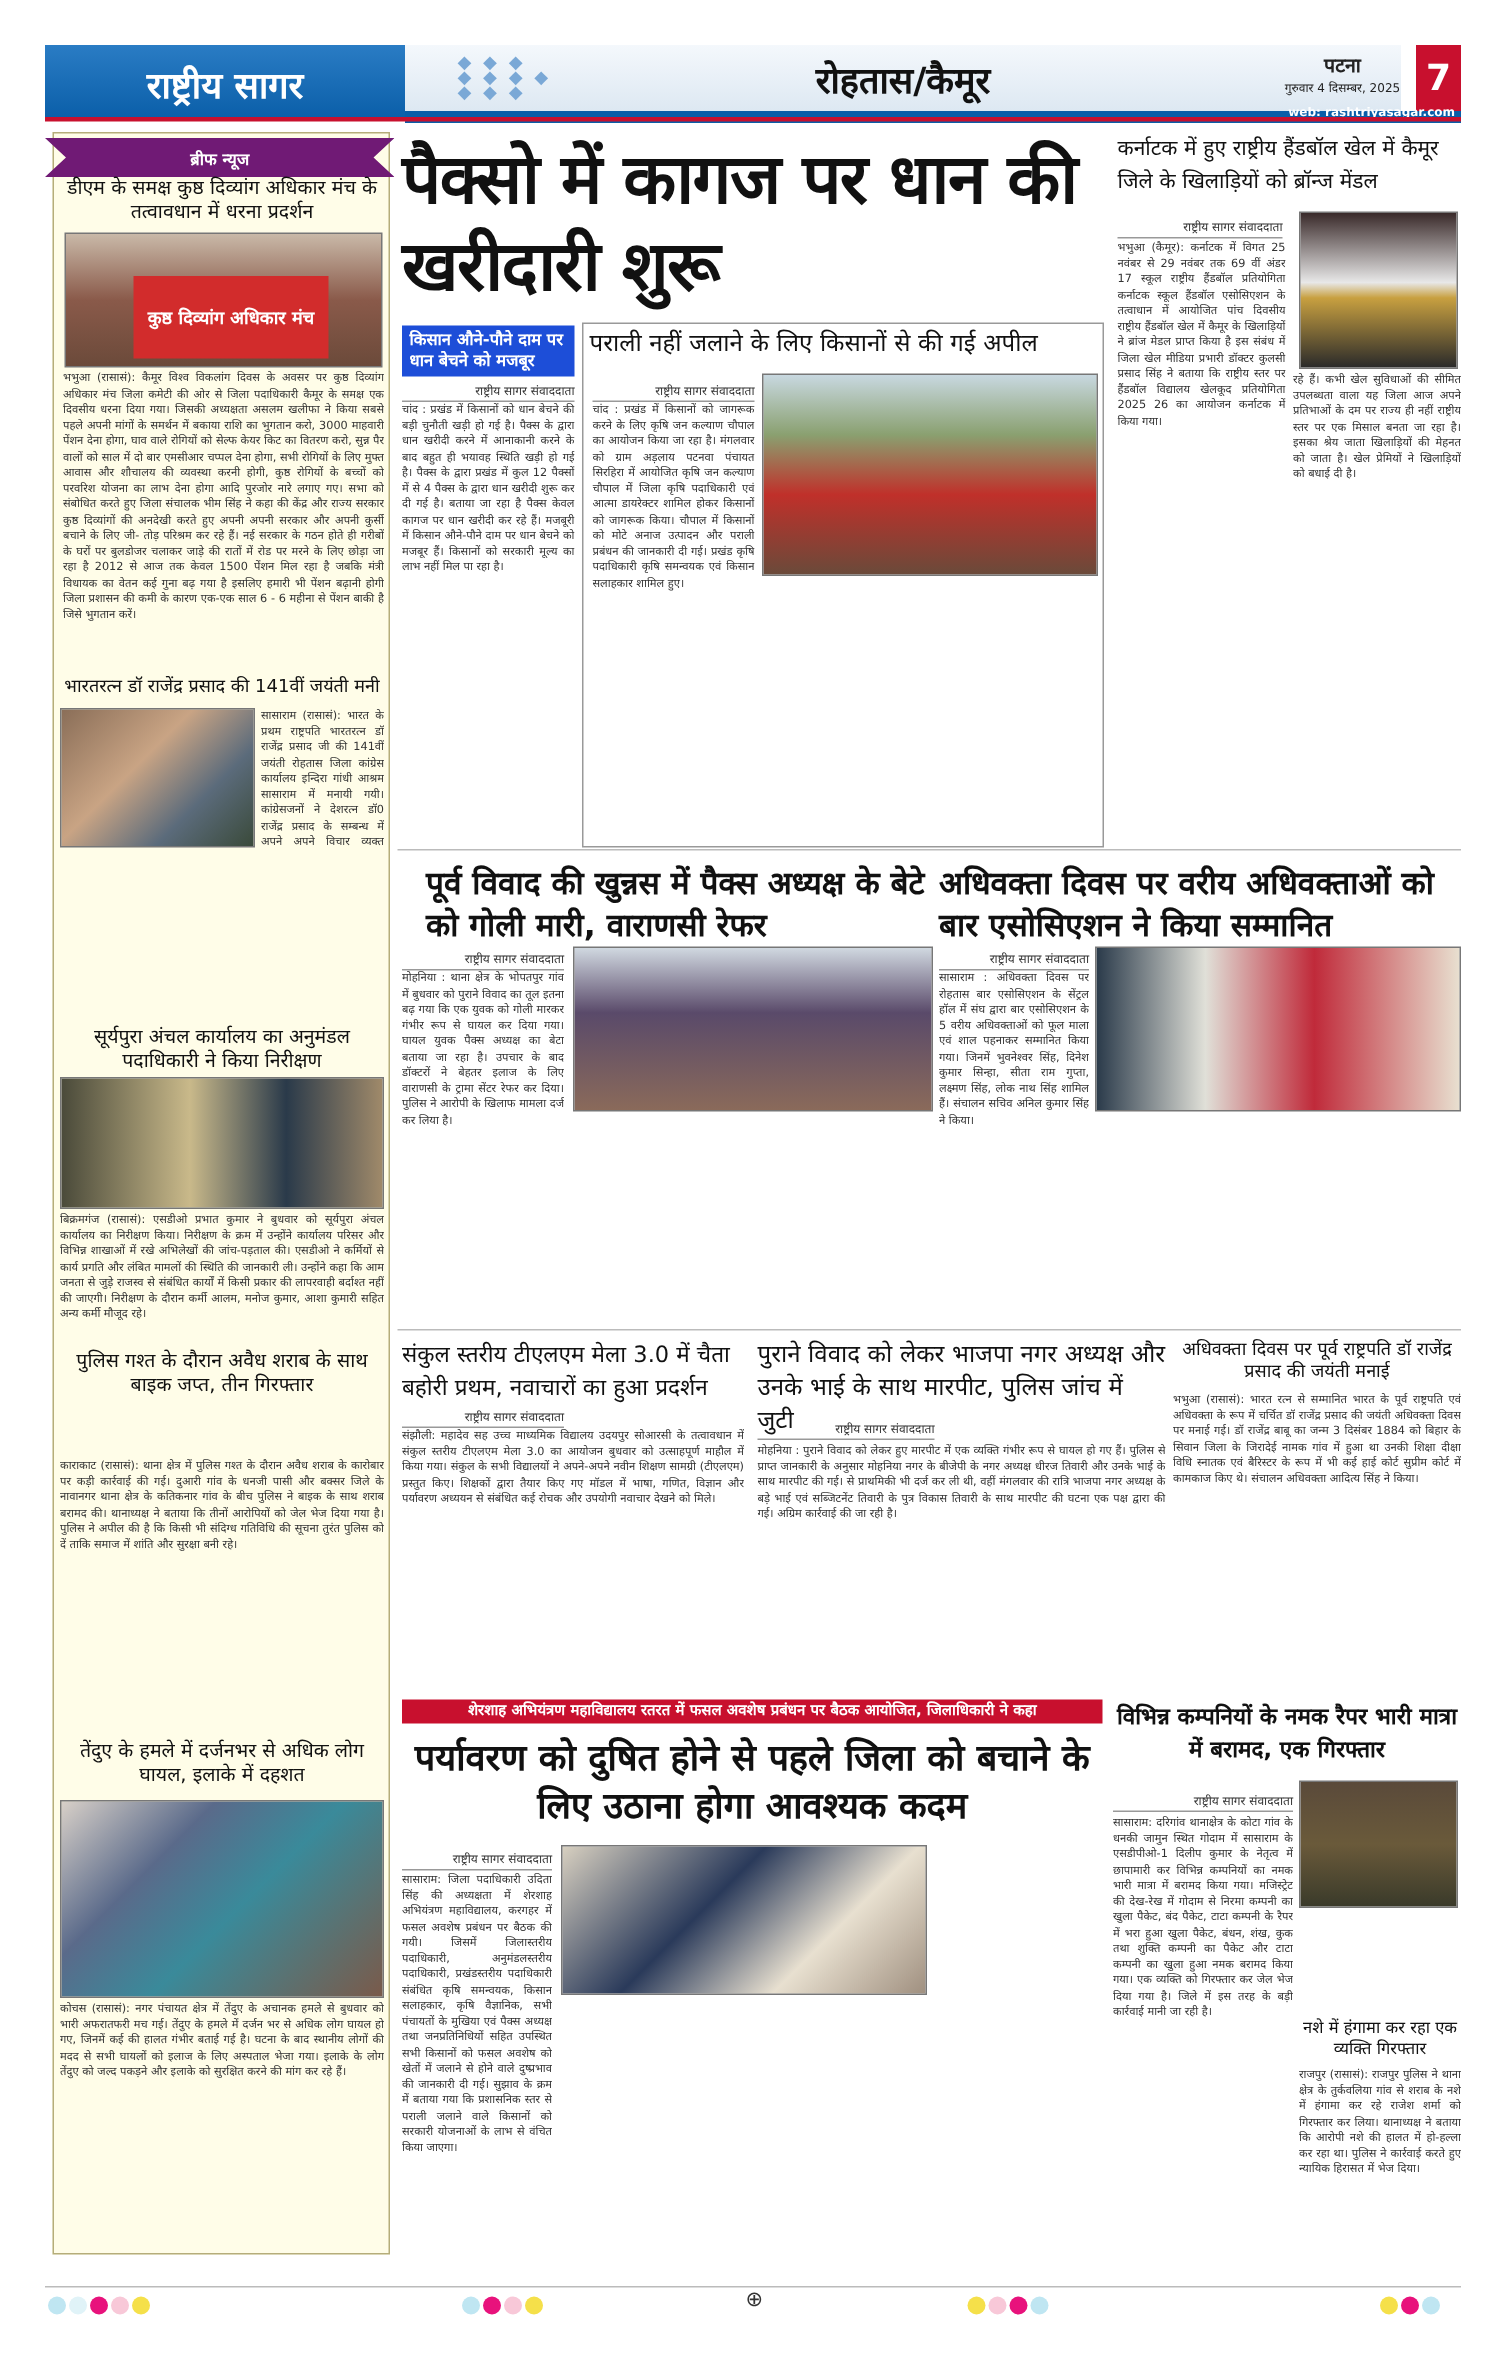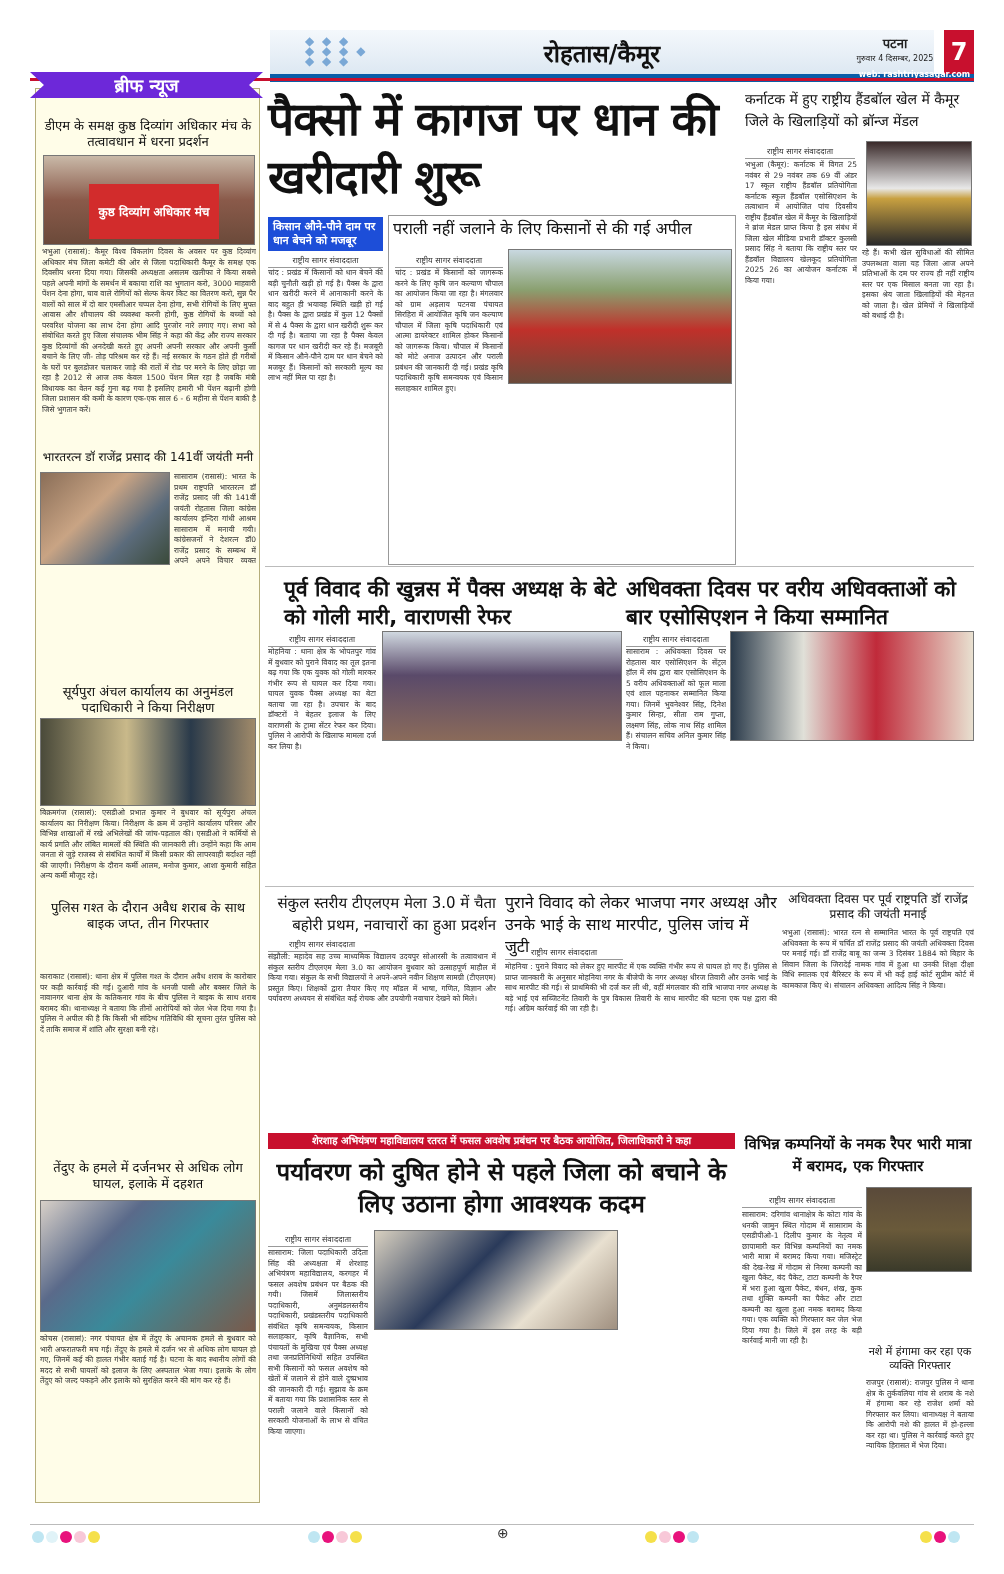--- a/index.html
+++ b/index.html
@@ -9,38 +9,39 @@
 .mh-left{left:0;top:0;width:240px;height:50px;background:linear-gradient(180deg,#2a7cc4,#0a5ea8);color:#fff;font-size:24px;font-weight:bold;display:flex;align-items:center;justify-content:center;clip-path:polygon(0 0,100% 0,112% 100%,0 100%)}
 .mh-mid{left:240px;top:0;width:664px;height:44px;background:linear-gradient(180deg,#f4f8fc,#dde8f2);display:flex;align-items:center;justify-content:center;font-size:24px;font-weight:bold;color:#111}
 .mh-dots{left:275px;top:6px;width:70px;height:32px;color:#7aa8d6;font-size:12px;letter-spacing:2px;line-height:10px}
 .mh-city{left:820px;top:4px;width:90px;text-align:center;font-size:13px;font-weight:bold}
 .mh-date{left:810px;top:22px;width:110px;text-align:center;font-size:8px;color:#222}
 .mh-page{left:914px;top:0;width:30px;height:44px;background:#c8102e;color:#fff;font-size:24px;font-weight:bold;display:flex;align-items:center;justify-content:center}
 .mh-strip{left:240px;top:44px;width:704px;height:8px;background:#0a5ea8}
 .mh-web{left:810px;top:40px;width:130px;font-size:8px;color:#0a5ea8;font-weight:bold;text-align:right}
 .mh-bottom{left:0;top:48px;width:944px;height:3px;background:#c8102e}
 .leftcol{left:35px;top:88px;width:225px;height:1415px;background:#fffde8;border:1px solid #b5ad7a}
-.brief{left:30px;top:72px;width:233px;height:26px;background:#6d28d9;color:#fff;font-size:18px;font-weight:bold;display:flex;align-items:center;justify-content:center;clip-path:polygon(0 0,100% 0,94% 50%,100% 100%,0 100%,6% 50%)}
+.brief{left:30px;top:92px;width:233px;height:26px;background:#701a75;color:#fff;font-size:11px;font-weight:bold;display:flex;align-items:center;justify-content:center;clip-path:polygon(0 0,100% 0,94% 50%,100% 100%,0 100%,6% 50%)}
 .lh{font-weight:normal;text-align:center;color:#111;line-height:1.25}
 .lbody{font-size:7.5px;line-height:10.5px;color:#333;text-align:justify;overflow:hidden}
 .photo{background:linear-gradient(135deg,#8a6e58,#c9a484 40%,#5b6b7b 70%,#3a4a3a);border:1px solid #777}
 .banner{background:#c8102e;color:#fff;font-size:11px;font-weight:bold;text-align:center}
 .mainhead{font-size:46px;font-weight:bold;color:#111;line-height:58px;letter-spacing:-1px}
 .redlabel{background:#1d4ed8;color:#fff;font-size:11px;font-weight:bold;padding:3px 5px;line-height:14px}
-.byline{font-size:8px;color:#333;text-align:center;border-bottom:1px solid #999;padding-bottom:2px}
+.byline{font-size:8px;color:#333;text-align:right;border-bottom:1px solid #999;padding-bottom:2px}
 .h2{font-size:22px;font-weight:bold;color:#111;line-height:28px}
 .h3{font-size:17px;color:#111;line-height:22px}
 .rule{background:#bbb;height:1px}
 .regmark{font-size:14px;color:#333}
 .dots span{display:inline-block;width:12px;height:12px;border-radius:50%;margin-right:2px}
 </style>
 </head>
 <body>
 
 <div class="abs masthead">
+  <div class="abs mh-left">राष्ट्रीय सागर</div>
   <div class="abs mh-mid">
       <span>रोहतास/कैमूर</span>
     </div>
   <div class="abs mh-dots">◆ ◆ ◆<br>◆ ◆ ◆ ◆<br>◆ ◆ ◆</div>
   <div class="abs mh-city">पटना</div>
   <div class="abs mh-date">गुरुवार 4 दिसम्बर, 2025</div>
   <div class="abs mh-page">7</div>
   <div class="abs mh-strip"></div>
   <div class="abs mh-web" style="color:#fff">web: rashtriyasagar.com</div>
   <div class="abs mh-bottom"></div>
@@ -98,21 +99,21 @@
 <div class="abs lbody" style="left:382px;top:745px;width:240px;height:137px"></div>
 
 <div class="abs h2" style="left:626px;top:575px;width:348px;font-size:21px">अधिवक्ता दिवस पर वरीय अधिवक्ताओं को बार एसोसिएशन ने किया सम्मानित</div>
 <div class="abs byline" style="left:626px;top:633px;width:100px">राष्ट्रीय सागर संवाददाता</div>
 <div class="abs lbody" style="left:626px;top:647px;width:100px;height:235px">सासाराम : अधिवक्ता दिवस पर रोहतास बार एसोसिएशन के सेंट्रल हॉल में संघ द्वारा बार एसोसिएशन के 5 वरीय अधिवक्ताओं को फूल माला एवं शाल पहनाकर सम्मानित किया गया। जिनमें भुवनेश्वर सिंह, दिनेश कुमार सिन्हा, सीता राम गुप्ता, लक्ष्मण सिंह, लोक नाथ सिंह शामिल हैं। संचालन सचिव अनिल कुमार सिंह ने किया।</div>
 <div class="abs photo" style="left:730px;top:631px;width:244px;height:110px;background:linear-gradient(90deg,#2a3a4a,#e0e0d8 30%,#c02a3a 60%,#e8e0d0)"></div>
 <div class="abs lbody" style="left:730px;top:745px;width:244px;height:137px"></div>
 
 <div class="abs rule" style="left:265px;top:886px;width:709px"></div>
 
-<div class="abs h3" style="left:268px;top:892px;width:228px;font-size:15px;text-align:right">संकुल स्तरीय टीएलएम मेला 3.0 में चैता बहोरी प्रथम, नवाचारों का हुआ प्रदर्शन</div>
+<div class="abs h3" style="left:268px;top:892px;width:228px;font-size:15px;text-align:left">संकुल स्तरीय टीएलएम मेला 3.0 में चैता बहोरी प्रथम, नवाचारों का हुआ प्रदर्शन</div>
 <div class="abs byline" style="left:268px;top:938px;width:108px">राष्ट्रीय सागर संवाददाता</div>
 <div class="abs lbody" style="left:268px;top:952px;width:228px;height:165px">संझौली: महादेव सह उच्च माध्यमिक विद्यालय उदयपुर सोआरसी के तत्वावधान में संकुल स्तरीय टीएलएम मेला 3.0 का आयोजन बुधवार को उत्साहपूर्ण माहौल में किया गया। संकुल के सभी विद्यालयों ने अपने-अपने नवीन शिक्षण सामग्री (टीएलएम) प्रस्तुत किए। शिक्षकों द्वारा तैयार किए गए मॉडल में भाषा, गणित, विज्ञान और पर्यावरण अध्ययन से संबंधित कई रोचक और उपयोगी नवाचार देखने को मिले।</div>
 
 <div class="abs h3" style="left:505px;top:892px;width:272px;font-size:16px">पुराने विवाद को लेकर भाजपा नगर अध्यक्ष और उनके भाई के साथ मारपीट, पुलिस जांच में जुटी</div>
 <div class="abs byline" style="left:505px;top:946px;width:118px">राष्ट्रीय सागर संवाददाता</div>
 <div class="abs lbody" style="left:505px;top:962px;width:272px;height:155px">मोहनिया : पुराने विवाद को लेकर हुए मारपीट में एक व्यक्ति गंभीर रूप से घायल हो गए हैं। पुलिस से प्राप्त जानकारी के अनुसार मोहनिया नगर के बीजेपी के नगर अध्यक्ष धीरज तिवारी और उनके भाई के साथ मारपीट की गई। से प्राथमिकी भी दर्ज कर ली थी, वहीं मंगलवार की रात्रि भाजपा नगर अध्यक्ष के बड़े भाई एवं सब्जिटनेंट तिवारी के पुत्र विकास तिवारी के साथ मारपीट की घटना एक पक्ष द्वारा की गई। अग्रिम कार्रवाई की जा रही है।</div>
 
 <div class="abs lh" style="left:782px;top:892px;width:192px;font-size:12px">अधिवक्ता दिवस पर पूर्व राष्ट्रपति डॉ राजेंद्र प्रसाद की जयंती मनाई</div>
 <div class="abs lbody" style="left:782px;top:928px;width:192px;height:190px">भभुआ (रासासं): भारत रत्न से सम्मानित भारत के पूर्व राष्ट्रपति एवं अधिवक्ता के रूप में चर्चित डॉ राजेंद्र प्रसाद की जयंती अधिवक्ता दिवस पर मनाई गई। डॉ राजेंद्र बाबू का जन्म 3 दिसंबर 1884 को बिहार के सिवान जिला के जिरादेई नामक गांव में हुआ था उनकी शिक्षा दीक्षा विधि स्नातक एवं बैरिस्टर के रूप में भी कई हाई कोर्ट सुप्रीम कोर्ट में कामकाज किए थे। संचालन अधिवक्ता आदित्य सिंह ने किया।</div>
 

